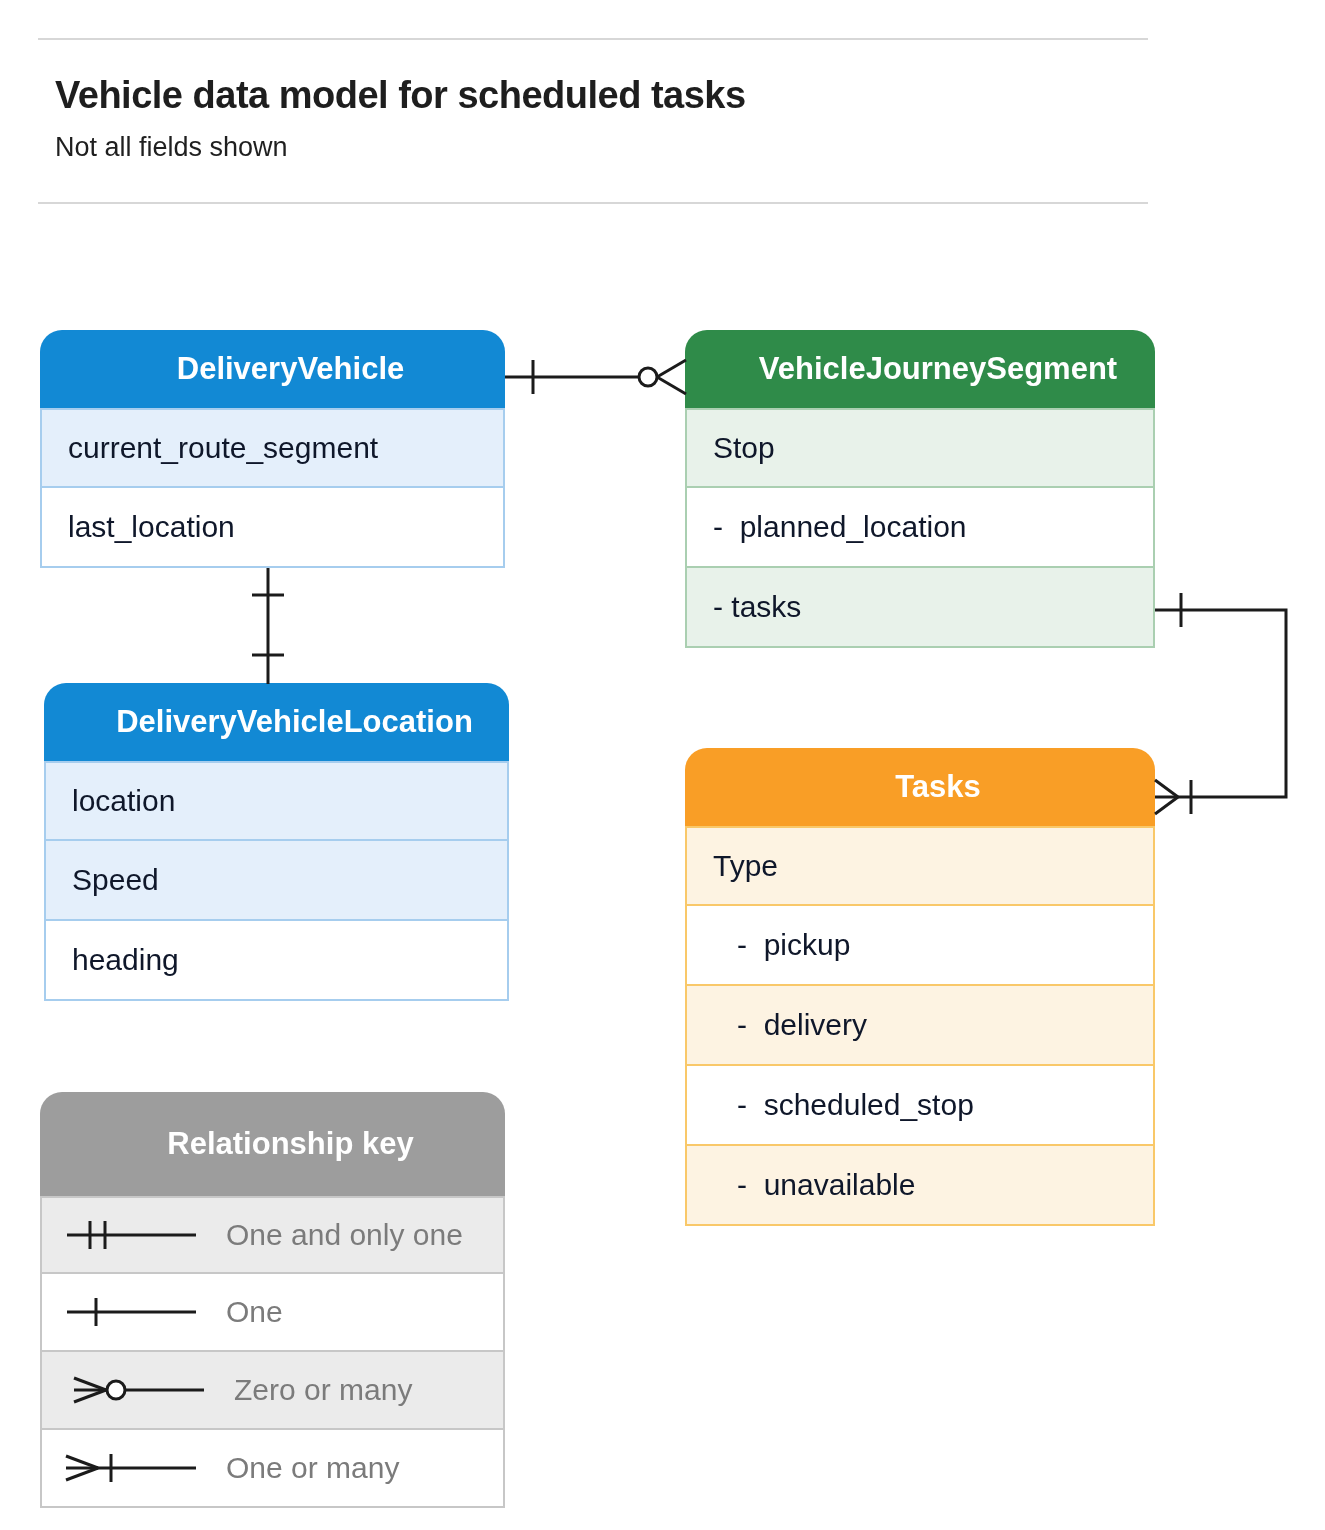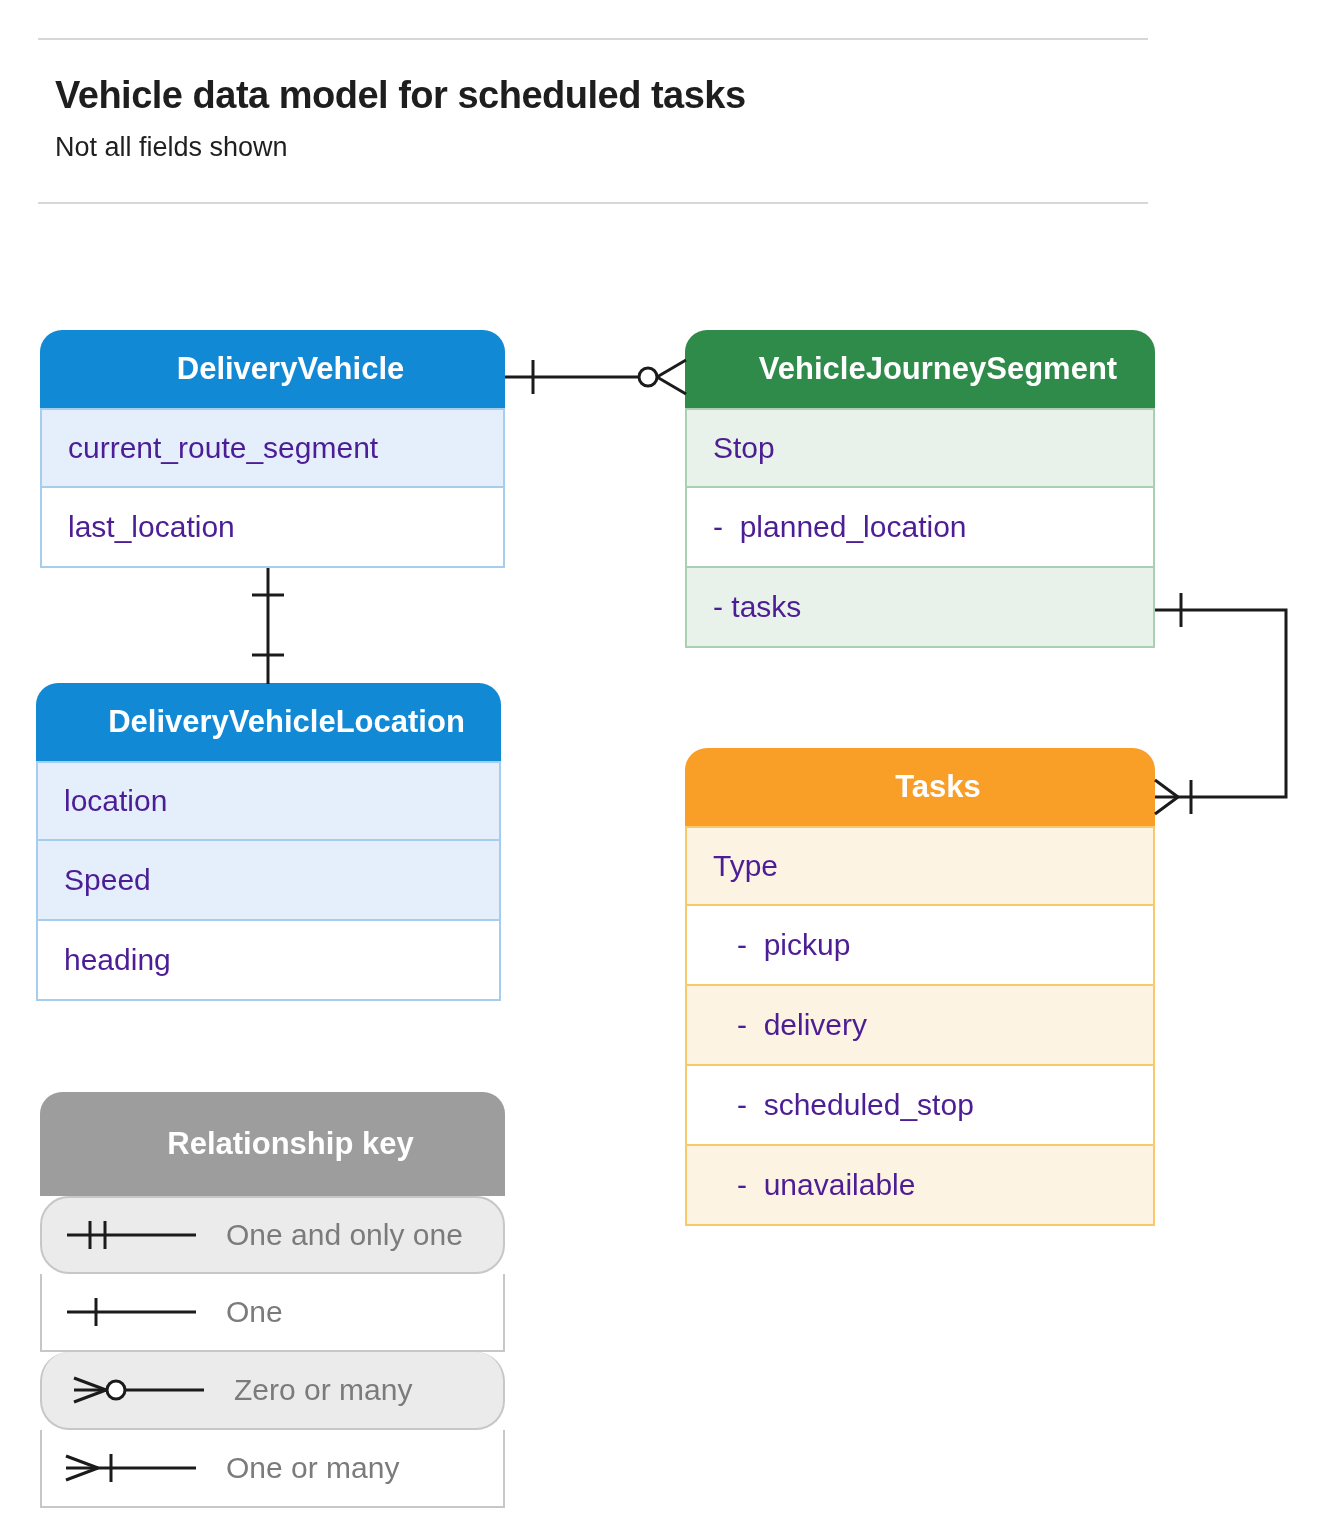--- a/index.html
+++ b/index.html
@@ -22,21 +22,21 @@
   .entity{position:absolute;}
   .entity-header{
     height:78px;border-radius:22px 22px 0 0;
     display:flex;align-items:center;justify-content:center;
     color:#ffffff;font-weight:700;font-size:31px;padding-left:36px;
   }
   .entity-row{
     height:80px;box-sizing:border-box;
     display:flex;align-items:center;
     padding-left:26px;
-    font-size:30px;color:#4c1d95;
+    font-size:30px;color:#0f172a;
     white-space:pre;
     border-style:solid;border-width:0 2px 2px 2px;
     background:#ffffff;
   }
   .entity-row.first{border-top-width:2px;}
   .entity-row.indent{padding-left:50px;}
 
   .blue   .entity-header{background:#1289d4;}
   .blue   .entity-row{border-color:#a6cdee;}
   .blue   .entity-row.tint{background:#e4effb;}
@@ -44,21 +44,21 @@
   .green  .entity-header{background:#2f8b49;}
   .green  .entity-row{border-color:#aacfb1;}
   .green  .entity-row.tint{background:#e8f2ea;}
 
   .orange .entity-header{background:#f99e26;}
   .orange .entity-row{border-color:#f9c869;}
   .orange .entity-row.tint{background:#fdf3e2;}
 
   .gray   .entity-header{background:#9d9d9d;height:104px;}
   .gray   .entity-row{border-color:#c7c7c7;height:78px;}
-  .gray   .entity-row.tint{background:#ebebeb;border-radius:29px;}
+  .gray   .entity-row.tint{background:#ebebeb;}
 
   
   .legend-row{
     display:flex;align-items:center;
     font-size:30px;color:#7b7b7b;
   }
   .legend-symbol{margin-left:22px;width:140px;flex:0 0 auto;display:block;}
   .legend-label{margin-left:22px;white-space:pre;}
   .legend-symbol line, .legend-symbol circle{
     stroke:#1b1b1b;stroke-width:3;fill:none;
@@ -92,21 +92,21 @@
     <div class="entity-row">last_location</div>
   </div>
 
   <div class="entity green" style="left:685px;top:330px;width:470px;">
     <div class="entity-header">VehicleJourneySegment</div>
     <div class="entity-row tint first">Stop</div>
     <div class="entity-row">-  planned_location</div>
     <div class="entity-row tint">- tasks</div>
   </div>
 
-  <div class="entity blue" style="left:36px;top:683px;width:465px;">
+  <div class="entity blue" style="left:44px;top:683px;width:465px;">
     <div class="entity-header">DeliveryVehicleLocation</div>
     <div class="entity-row tint first">location</div>
     <div class="entity-row tint">Speed</div>
     <div class="entity-row">heading</div>
   </div>
 
   <div class="entity orange" style="left:685px;top:748px;width:470px;">
     <div class="entity-header">Tasks</div>
     <div class="entity-row tint first">Type</div>
     <div class="entity-row indent">-  pickup</div>

